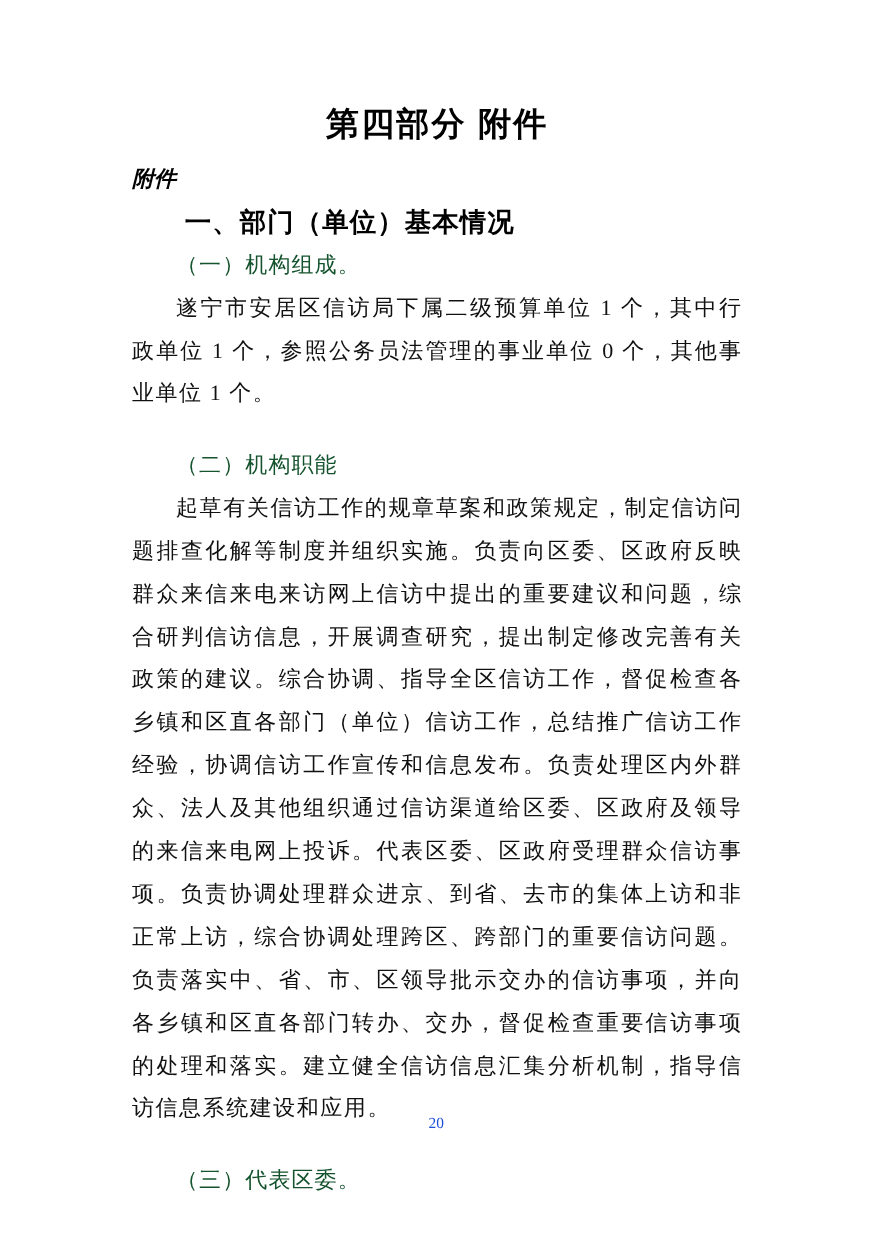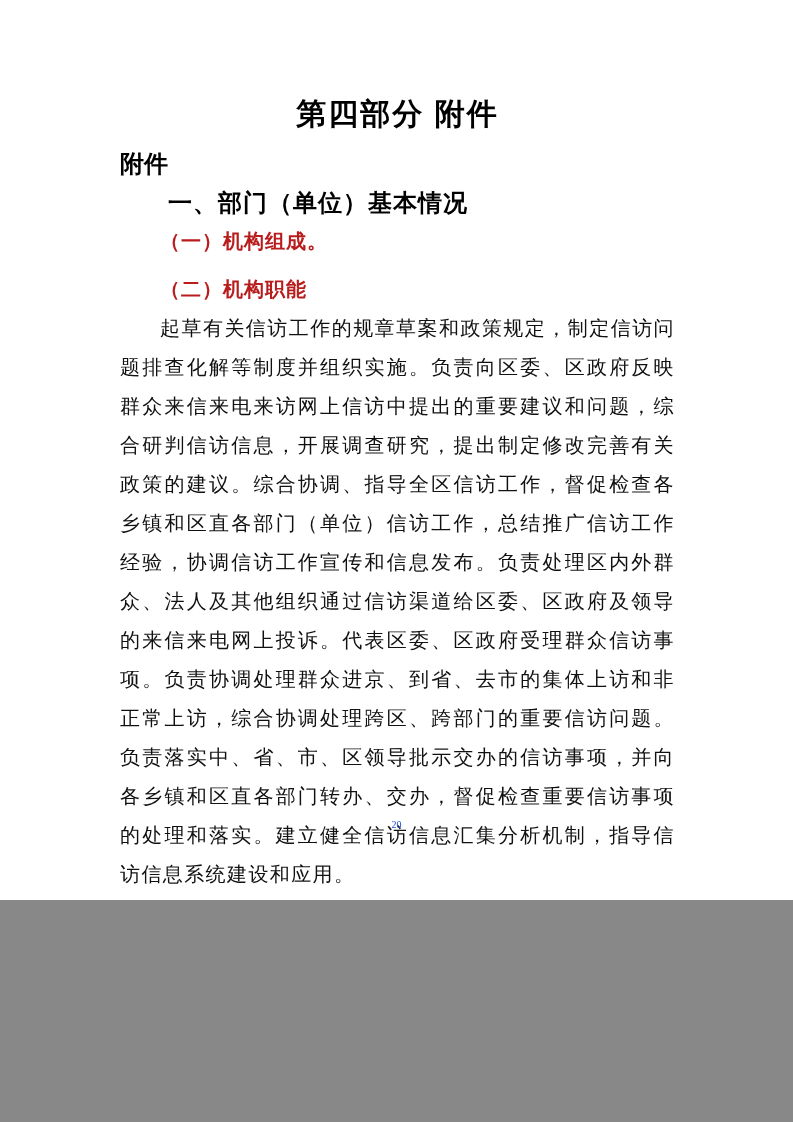--- a/index.html
+++ b/index.html
@@ -3,21 +3,21 @@
 <meta charset="utf-8">
 <style>
   html, body {
     margin: 0;
     padding: 0;
     background: #888;
   }
   .page {
     position: relative;
     width: 793px;
-    height: 900px;
+    height: 1122px;
     margin: 0 auto;
     background: #ffffff;
     box-sizing: border-box;
     padding: 92px 118px 0 120px;
     color: #111111;
     overflow: hidden;
     font-family: "Liberation Serif", "DejaVu Serif", serif;
   }
   .doc-title {
     margin: 0 0 8px 0;
@@ -25,78 +25,80 @@
     font-weight: bold;
     font-size: 30px;
     line-height: 44px;
     text-align: center;
     letter-spacing: 2px;
     color: #000000;
   }
   .attachment-label {
     font-family: "Liberation Sans", "DejaVu Sans", sans-serif;
     font-weight: 600;
-    font-size: 24px;
+    font-size: 20px;
     line-height: 39px;
     color: #000000;
+    font-style: italic;
   }
   .h-level1 {
     font-family: "Liberation Sans", "DejaVu Sans", sans-serif;
     font-weight: bold;
     font-size: 24px;
     line-height: 39px;
     text-indent: 2em;
     letter-spacing: 1px;
     color: #000000;
   }
   .h-level2 {
     font-family: "Liberation Serif", "DejaVu Serif", serif;
-    font-weight: bold;
+    font-weight: normal;
     font-size: 20px;
     line-height: 39px;
     text-indent: 2em;
     letter-spacing: 1px;
-    color: #b91c1c;
+    color: #14532d;
   }
   .gap-before {
-    margin-top: 9px;
+    margin-top: 26px;
   }
   .body-para {
     margin: 0;
     font-size: 20px;
     line-height: 39px;
     text-indent: 2em;
     letter-spacing: 1.4px;
     text-align: justify;
     color: #111111;
   }
   .page-number {
     position: absolute;
     left: 0;
     right: 0;
-    bottom: 70px;
+    bottom: 92px;
     text-align: center;
-    font-size: 10px;
+    font-size: 14px;
     letter-spacing: 0;
     color: #1d4ed8;
   }
 </style>
 </head>
 <body>
 
 <div class="page">
 
   <h1 class="doc-title">第四部分 附件</h1>
 
   <div class="attachment-label">附件</div>
 
   <div class="h-level1">一、部门（单位）基本情况</div>
 
   <div class="h-level2">（一）机构组成。</div>
 
+  <p class="body-para">遂宁市安居区信访局下属二级预算单位 1 个，其中行政单位 1 个，参照公务员法管理的事业单位 0 个，其他事业单位 1 个。</p>
 
   <div class="h-level2 gap-before">（二）机构职能</div>
 
   <p class="body-para">起草有关信访工作的规章草案和政策规定，制定信访问题排查化解等制度并组织实施。负责向区委、区政府反映群众来信来电来访网上信访中提出的重要建议和问题，综合研判信访信息，开展调查研究，提出制定修改完善有关政策的建议。综合协调、指导全区信访工作，督促检查各乡镇和区直各部门（单位）信访工作，总结推广信访工作经验，协调信访工作宣传和信息发布。负责处理区内外群众、法人及其他组织通过信访渠道给区委、区政府及领导的来信来电网上投诉。代表区委、区政府受理群众信访事项。负责协调处理群众进京、到省、去市的集体上访和非正常上访，综合协调处理跨区、跨部门的重要信访问题。负责落实中、省、市、区领导批示交办的信访事项，并向各乡镇和区直各部门转办、交办，督促检查重要信访事项的处理和落实。建立健全信访信息汇集分析机制，指导信访信息系统建设和应用。</p>
 
   <div class="h-level2 gap-before">（三）代表区委。</div>
 
   <div class="page-number">20</div>
 
 </div>

